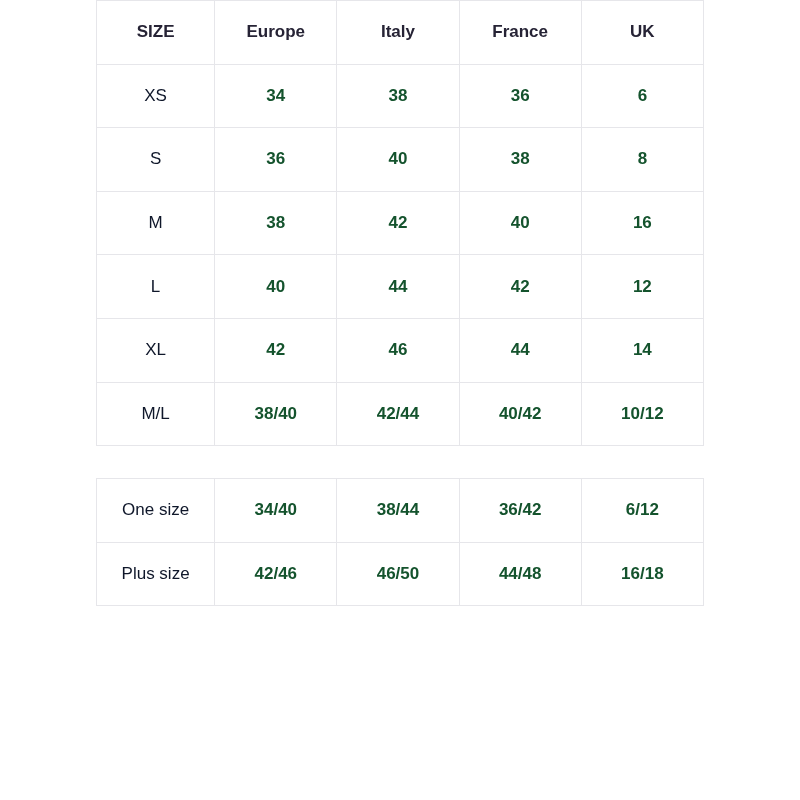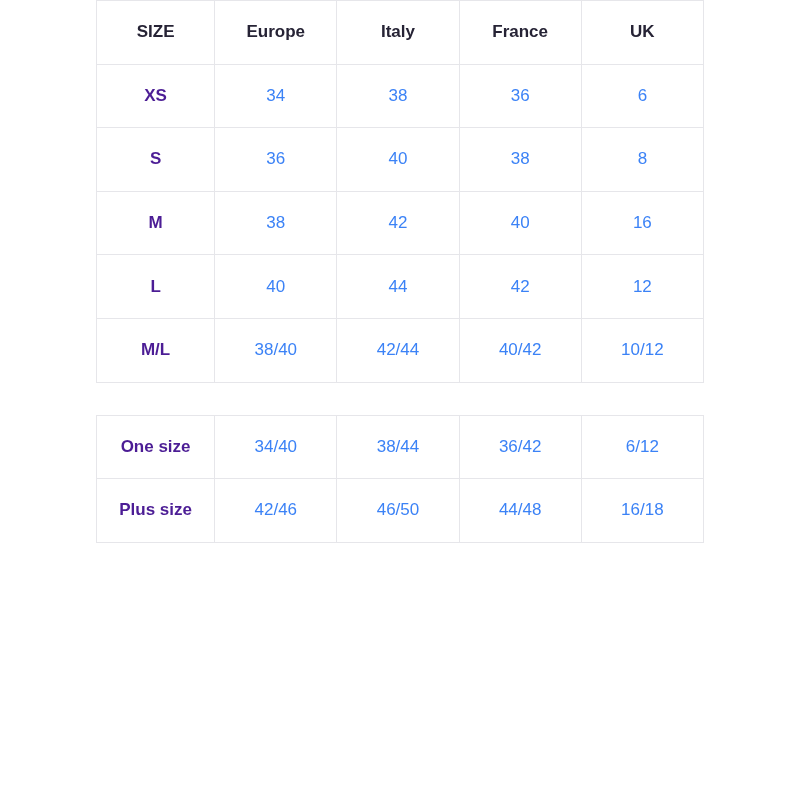--- a/index.html
+++ b/index.html
@@ -30,34 +30,34 @@
   table.size-table col.c-size { width: 118px; }
   table.size-table col.c-num  { width: 122px; }
 
   table.size-table td,
   table.size-table th {
     border: 1px solid #e6e6ea;
     height: 62.6px;
     text-align: center;
     vertical-align: middle;
     font-size: 17px;
-    font-weight: 400;
-    color: #3b82f6;
+    font-weight: 700;
+    color: #14532d;
     padding: 0;
   }
 
   table.size-table thead th {
     font-weight: 700;
     font-size: 17px;
     color: #262335;
   }
 
   table.size-table tbody td.row-label {
-    font-weight: 700;
-    color: #4c1d95;
+    font-weight: 400;
+    color: #0f172a;
   }
 
   .main-table td,
   .main-table th { height: 62.6px; }
 
   .spacer { height: 32px; }
 
   .secondary-table td { height: 62.6px; }
   .secondary-table td.row-label { font-weight: 700; }
 </style>
@@ -106,20 +106,27 @@
         <td>16</td>
       </tr>
       <tr>
         <td class="row-label">L</td>
         <td>40</td>
         <td>44</td>
         <td>42</td>
         <td>12</td>
       </tr>
       <tr>
+        <td class="row-label">XL</td>
+        <td>42</td>
+        <td>46</td>
+        <td>44</td>
+        <td>14</td>
+      </tr>
+      <tr>
         <td class="row-label">M/L</td>
         <td>38/40</td>
         <td>42/44</td>
         <td>40/42</td>
         <td>10/12</td>
       </tr>
     </tbody>
   </table>
 
   <div class="spacer"></div>

